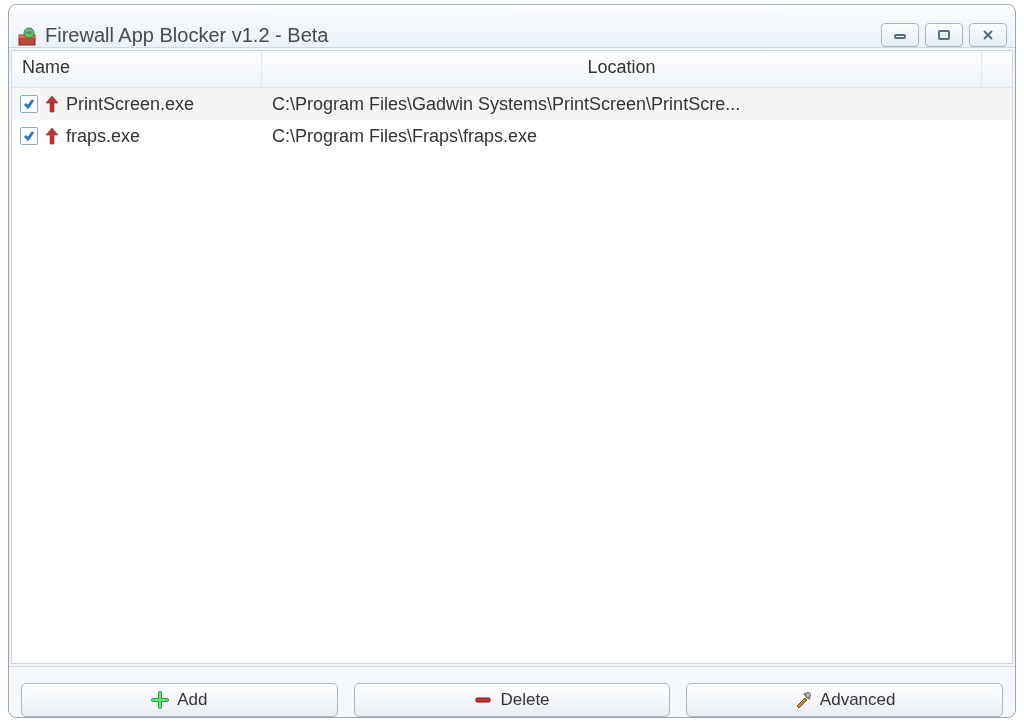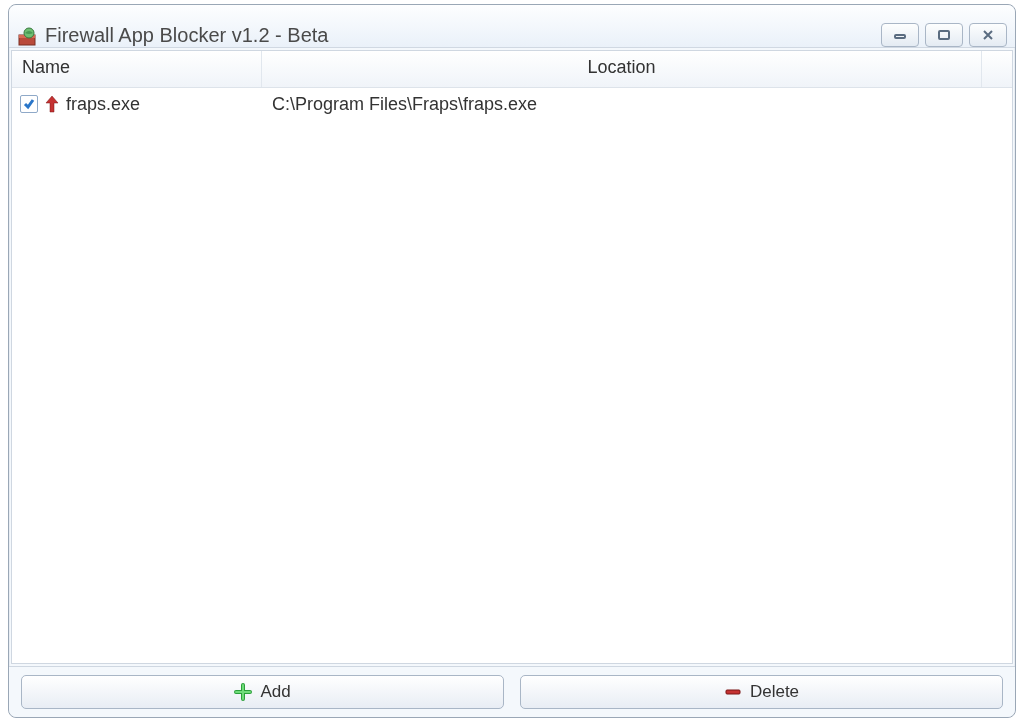--- a/index.html
+++ b/index.html
@@ -138,21 +138,21 @@
     align-items: center;
     justify-content: center;
     flex-shrink: 0;
   }
   .arrow-up svg { fill: #c53232; stroke: #7a1414; stroke-width: 0.5; }
   .buttonbar {
     height: 50px;
     border-top: 1px solid #cfd7e1;
     background: #f4f8fc;
     display: flex;
-    align-items: center;
+    align-items: flex-end;
     gap: 16px;
     padding: 0 12px;
     border-radius: 0 0 8px 8px;
   }
   .tb-btn {
     flex: 1;
     height: 32px;
     border: 1px solid #a9b6c6;
     border-radius: 5px;
     background: linear-gradient(#ffffff, #e8edf4);
@@ -202,20 +202,36 @@
     </div>
   </div>
 
   <div class="content">
     <div class="list-header">
       <div class="col col-name">Name</div>
       <div class="col col-loc">Location</div>
       <div class="col" style="width:30px;border-right:none;"></div>
     </div>
     <div class="list-body" id="list-body">
+        <div class="list-row selected">
+          <div class="cell-name">
+            <div class="chk">
+              <svg width="12" height="12" viewBox="0 0 12 12">
+                <path d="M2 6 L5 9 L10 2"></path>
+              </svg>
+            </div>
+            <div class="arrow-up">
+              <svg width="14" height="18" viewBox="0 0 14 18">
+                <path d="M7 1 L13 8 L9 8 L9 17 L5 17 L5 8 L1 8 Z"></path>
+              </svg>
+            </div>
+            <span>PrintScreen.exe</span>
+          </div>
+          <div class="cell-loc">C:\Program Files\Gadwin Systems\PrintScreen\PrintScre...</div>
+        </div>
         <div class="list-row">
           <div class="cell-name">
             <div class="chk">
               <svg width="12" height="12" viewBox="0 0 12 12">
                 <path d="M2 6 L5 9 L10 2"></path>
               </svg>
             </div>
             <div class="arrow-up">
               <svg width="14" height="18" viewBox="0 0 14 18">
                 <path d="M7 1 L13 8 L9 8 L9 17 L5 17 L5 8 L1 8 Z"></path>
@@ -239,14 +255,24 @@
       <span>Add</span>
     </div>
     <div class="tb-btn">
       <span class="icon">
         <svg viewBox="0 0 18 18">
             <rect x="2" y="7" width="14" height="4" rx="1" fill="#c53232" stroke="#7a1414"></rect>
           </svg>
       </span>
       <span>Delete</span>
     </div>
+    <div class="tb-btn">
+      <span class="icon">
+        <svg viewBox="0 0 18 18">
+          <path d="M3 15 L11 7 L13 9 L5 17 Z" fill="#c08a3a" stroke="#7a5520"></path>
+          <path d="M11 3 L15 7" stroke="#888" stroke-width="3" stroke-linecap="round"></path>
+          <circle cx="14" cy="4" r="2.5" fill="#bbb" stroke="#666"></circle>
+        </svg>
+      </span>
+      <span>Advanced</span>
+    </div>
   </div>
 </div>
 
 </body></html>

